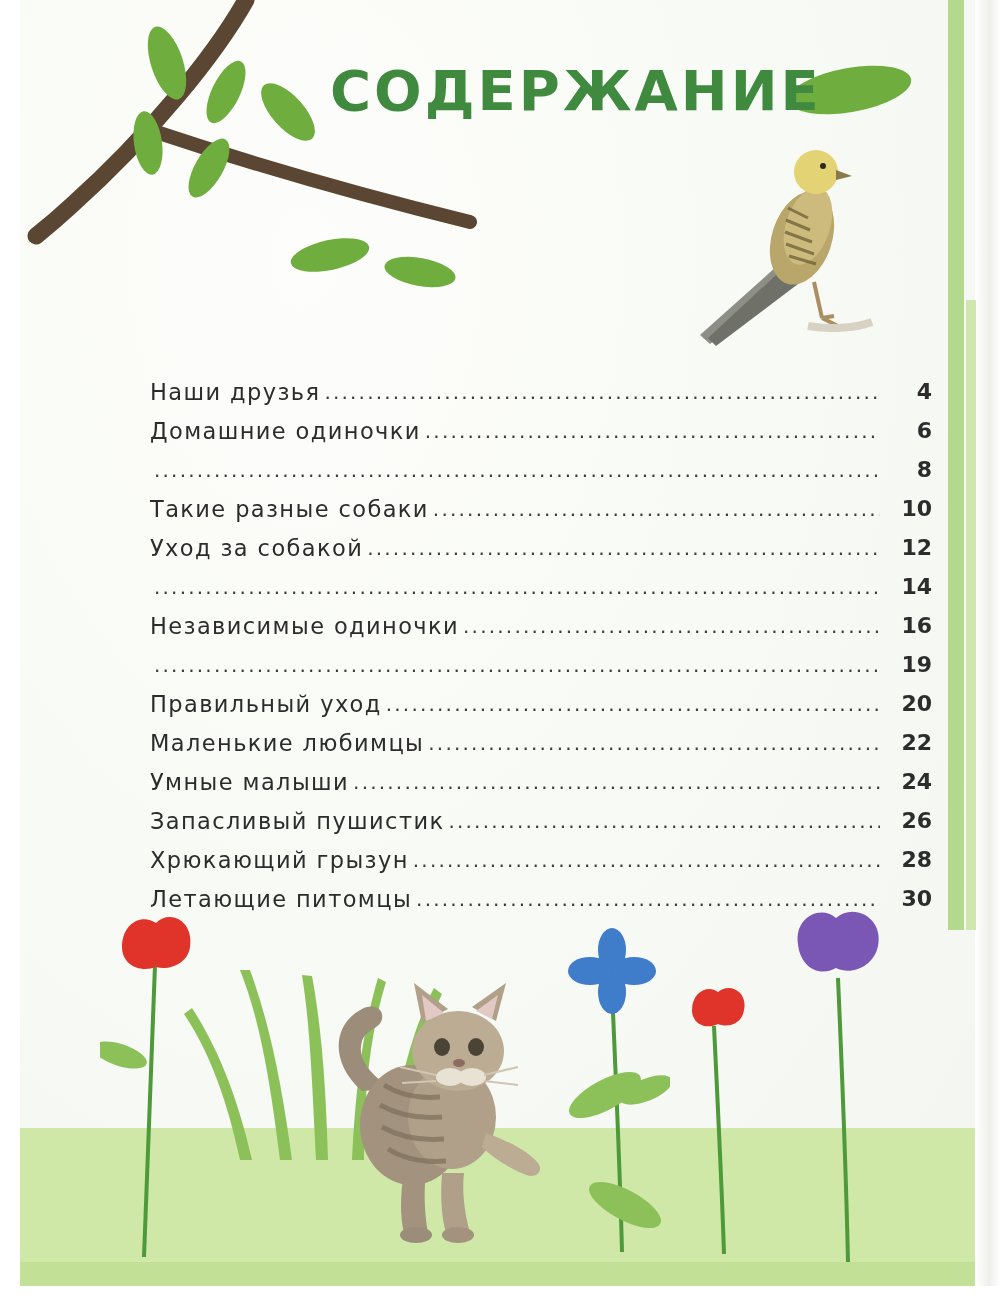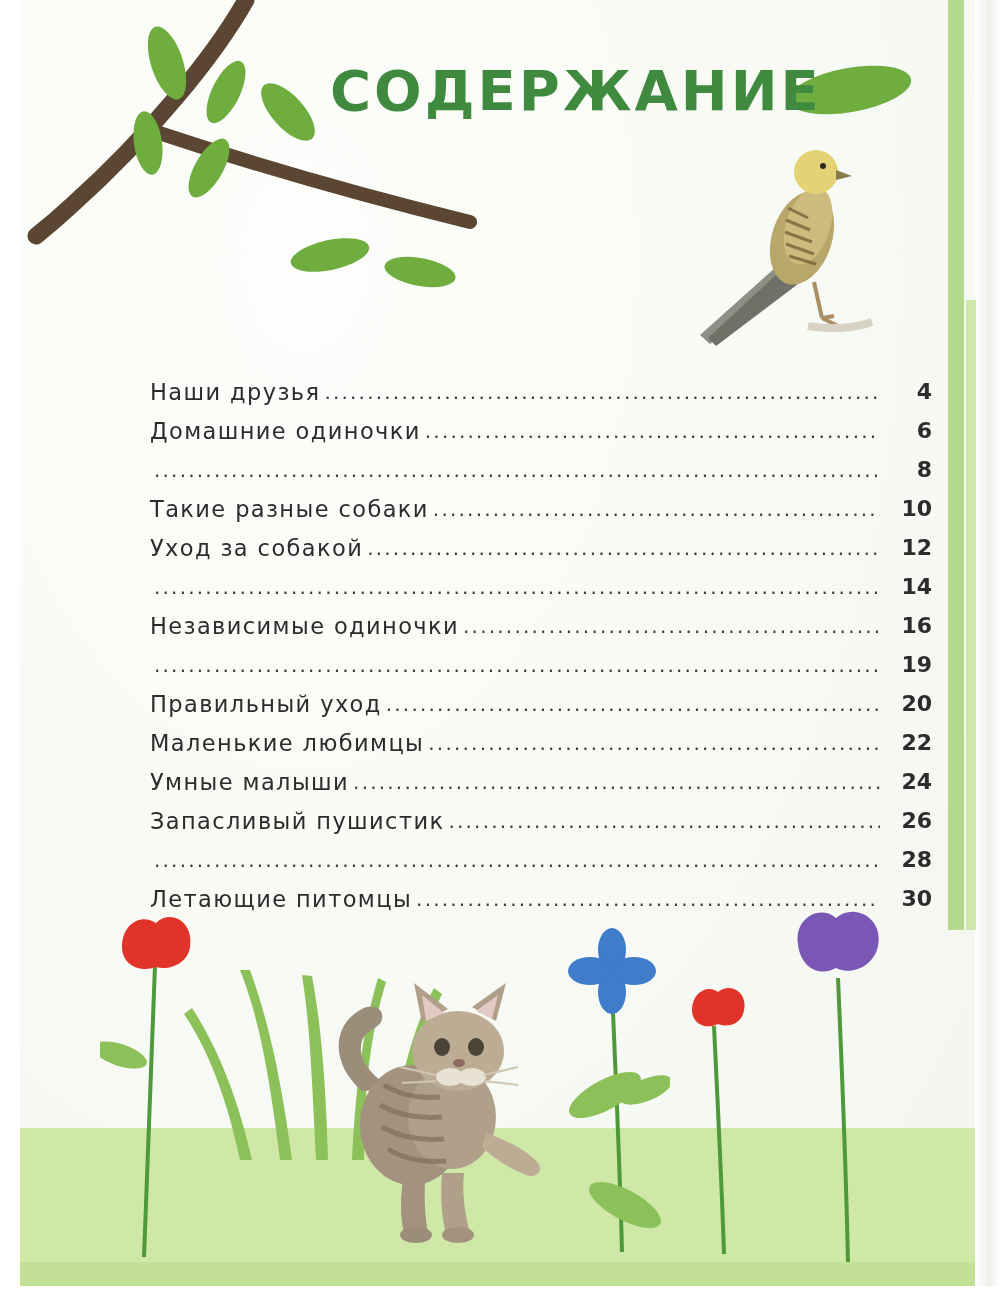--- a/index.html
+++ b/index.html
@@ -306,20 +306,21 @@
       <span class="toc-title">Умные малыши</span>
       <span class="toc-dots">...........................................................................................................</span>
       <span class="toc-page">24</span>
     </div>
     <div class="toc-row">
       <span class="toc-title">Запасливый пушистик</span>
       <span class="toc-dots">...........................................................................................................</span>
       <span class="toc-page">26</span>
     </div>
     <div class="toc-row">
+      <span class="toc-title">Хрюкающий грызун</span>
       <span class="toc-dots">...........................................................................................................</span>
       <span class="toc-page">28</span>
     </div>
     <div class="toc-row">
       <span class="toc-title">Летающие питомцы</span>
       <span class="toc-dots">...........................................................................................................</span>
       <span class="toc-page">30</span>
     </div>
   </div>
 

